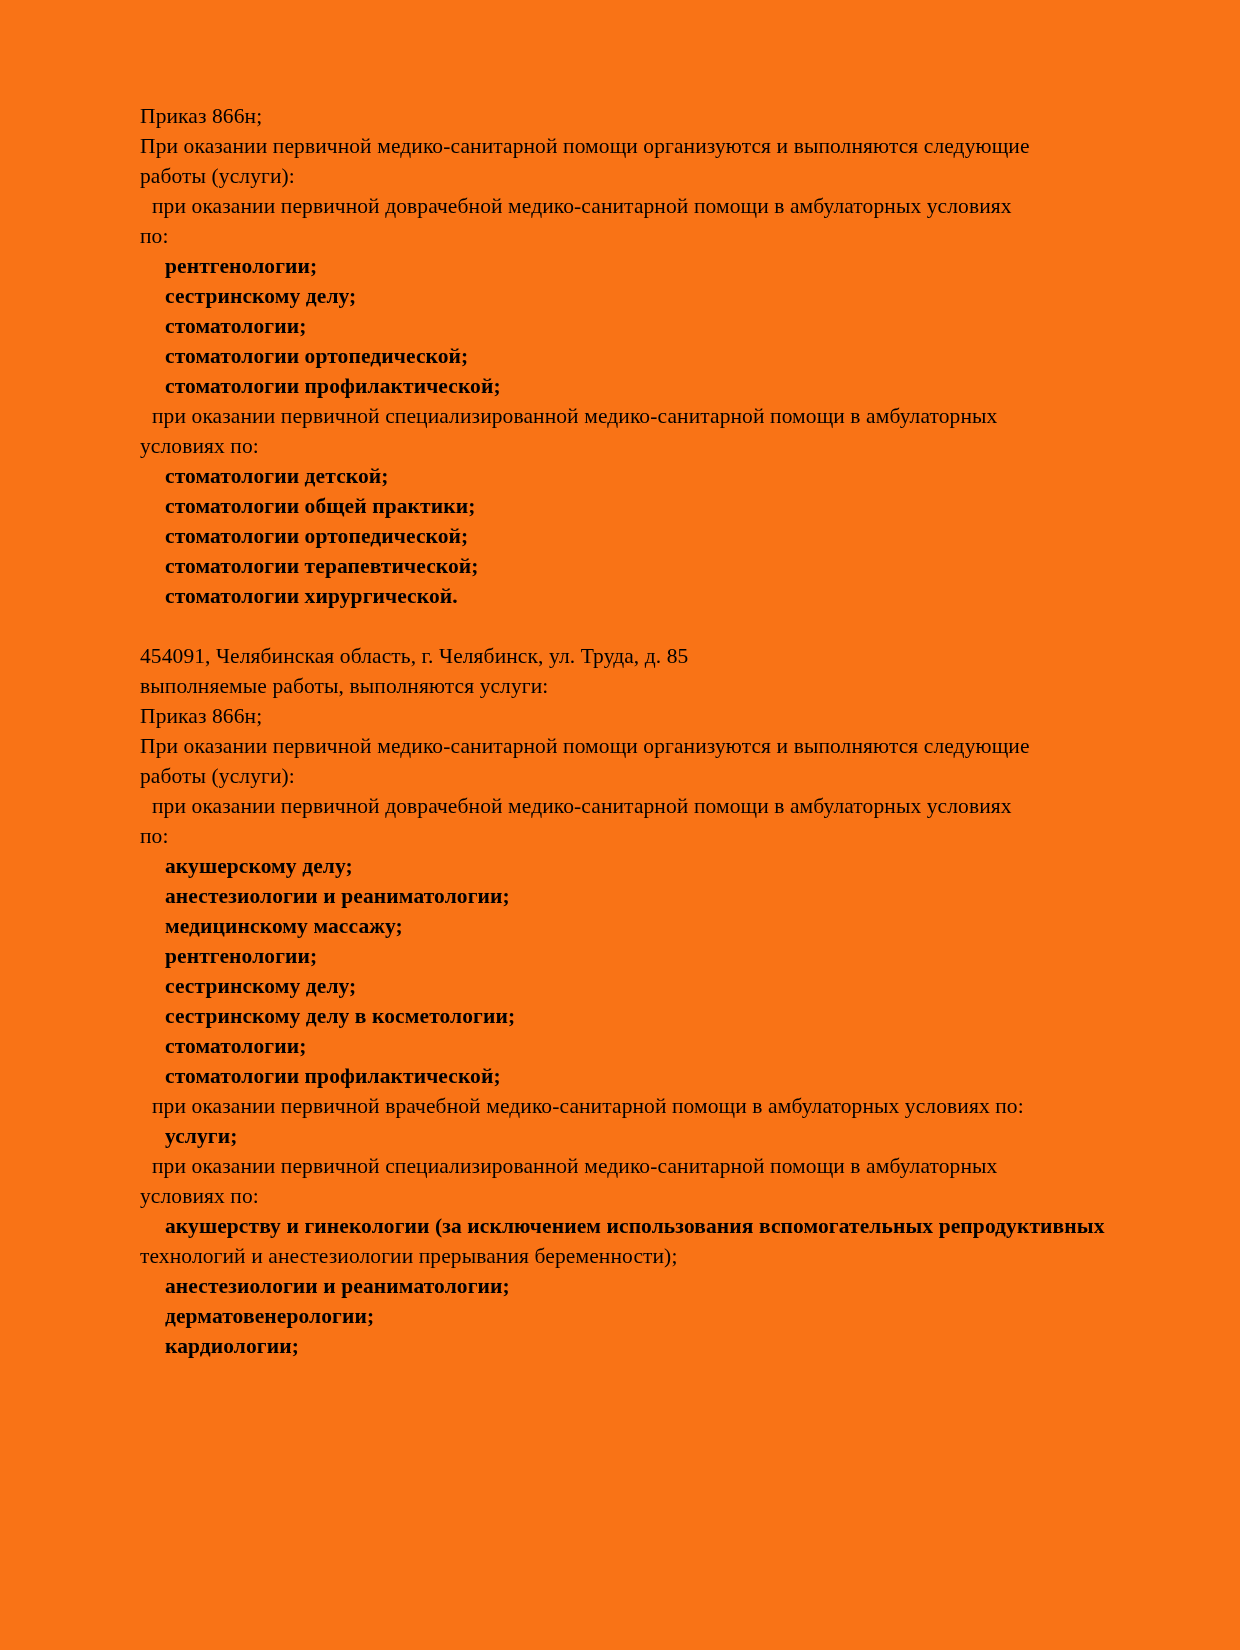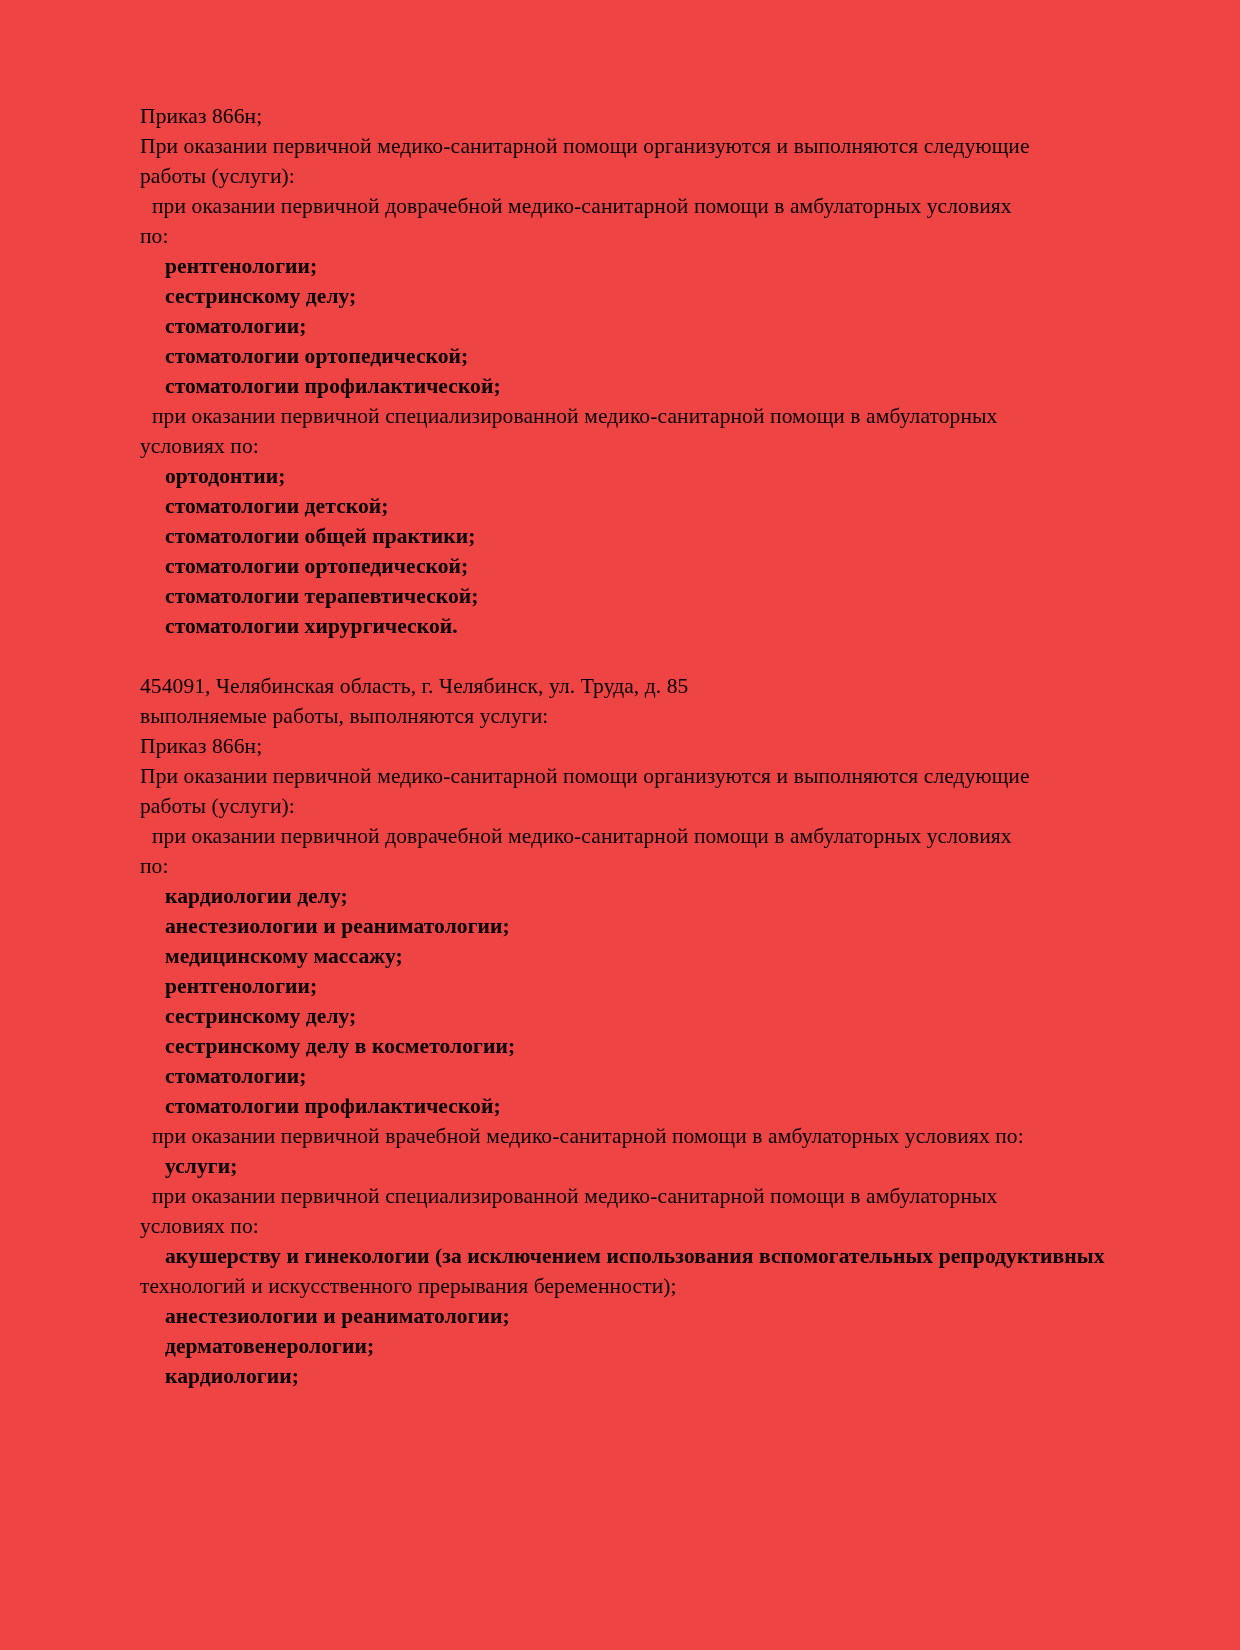--- a/index.html
+++ b/index.html
@@ -4,21 +4,21 @@
 <style>
   html, body {
     margin: 0;
     padding: 0;
     background: #ffffff;
   }
   .page {
     position: relative;
     width: 1240px;
     height: 1650px;
-    background: #ef4444;
+    background: #f97316;
     overflow: hidden;
     font-family: "Liberation Serif", "DejaVu Serif", serif;
     font-size: 21.5px;
     color: #000000;
   }
   .lines {
     position: absolute;
     left: 140px;
     top: 101px;
     width: 1060px;
@@ -43,45 +43,44 @@
       <div class="line indent-0">работы (услуги):</div>
       <div class="line indent-1">при оказании первичной доврачебной медико-санитарной помощи в амбулаторных условиях</div>
       <div class="line indent-0">по:</div>
       <div class="line indent-2">рентгенологии;</div>
       <div class="line indent-2">сестринскому делу;</div>
       <div class="line indent-2">стоматологии;</div>
       <div class="line indent-2">стоматологии ортопедической;</div>
       <div class="line indent-2">стоматологии профилактической;</div>
       <div class="line indent-1">при оказании первичной специализированной медико-санитарной помощи в амбулаторных</div>
       <div class="line indent-0">условиях по:</div>
-      <div class="line indent-2">ортодонтии;</div>
       <div class="line indent-2">стоматологии детской;</div>
       <div class="line indent-2">стоматологии общей практики;</div>
       <div class="line indent-2">стоматологии ортопедической;</div>
       <div class="line indent-2">стоматологии терапевтической;</div>
       <div class="line indent-2">стоматологии хирургической.</div>
       <div class="line indent-0">&nbsp;</div>
       <div class="line indent-0">454091, Челябинская область, г. Челябинск, ул. Труда, д. 85</div>
       <div class="line indent-0">выполняемые работы, выполняются услуги:</div>
       <div class="line indent-0">Приказ 866н;</div>
       <div class="line indent-0">При оказании первичной медико-санитарной помощи организуются и выполняются следующие</div>
       <div class="line indent-0">работы (услуги):</div>
       <div class="line indent-1">при оказании первичной доврачебной медико-санитарной помощи в амбулаторных условиях</div>
       <div class="line indent-0">по:</div>
-      <div class="line indent-2">кардиологии делу;</div>
+      <div class="line indent-2">акушерскому делу;</div>
       <div class="line indent-2">анестезиологии и реаниматологии;</div>
       <div class="line indent-2">медицинскому массажу;</div>
       <div class="line indent-2">рентгенологии;</div>
       <div class="line indent-2">сестринскому делу;</div>
       <div class="line indent-2">сестринскому делу в косметологии;</div>
       <div class="line indent-2">стоматологии;</div>
       <div class="line indent-2">стоматологии профилактической;</div>
       <div class="line indent-1">при оказании первичной врачебной медико-санитарной помощи в амбулаторных условиях по:</div>
       <div class="line indent-2">услуги;</div>
       <div class="line indent-1">при оказании первичной специализированной медико-санитарной помощи в амбулаторных</div>
       <div class="line indent-0">условиях по:</div>
       <div class="line indent-2">акушерству и гинекологии (за исключением использования вспомогательных репродуктивных</div>
-      <div class="line indent-0">технологий и искусственного прерывания беременности);</div>
+      <div class="line indent-0">технологий и анестезиологии прерывания беременности);</div>
       <div class="line indent-2">анестезиологии и реаниматологии;</div>
       <div class="line indent-2">дерматовенерологии;</div>
       <div class="line indent-2">кардиологии;</div>
     </div>
 </div>
 
 </body></html>

